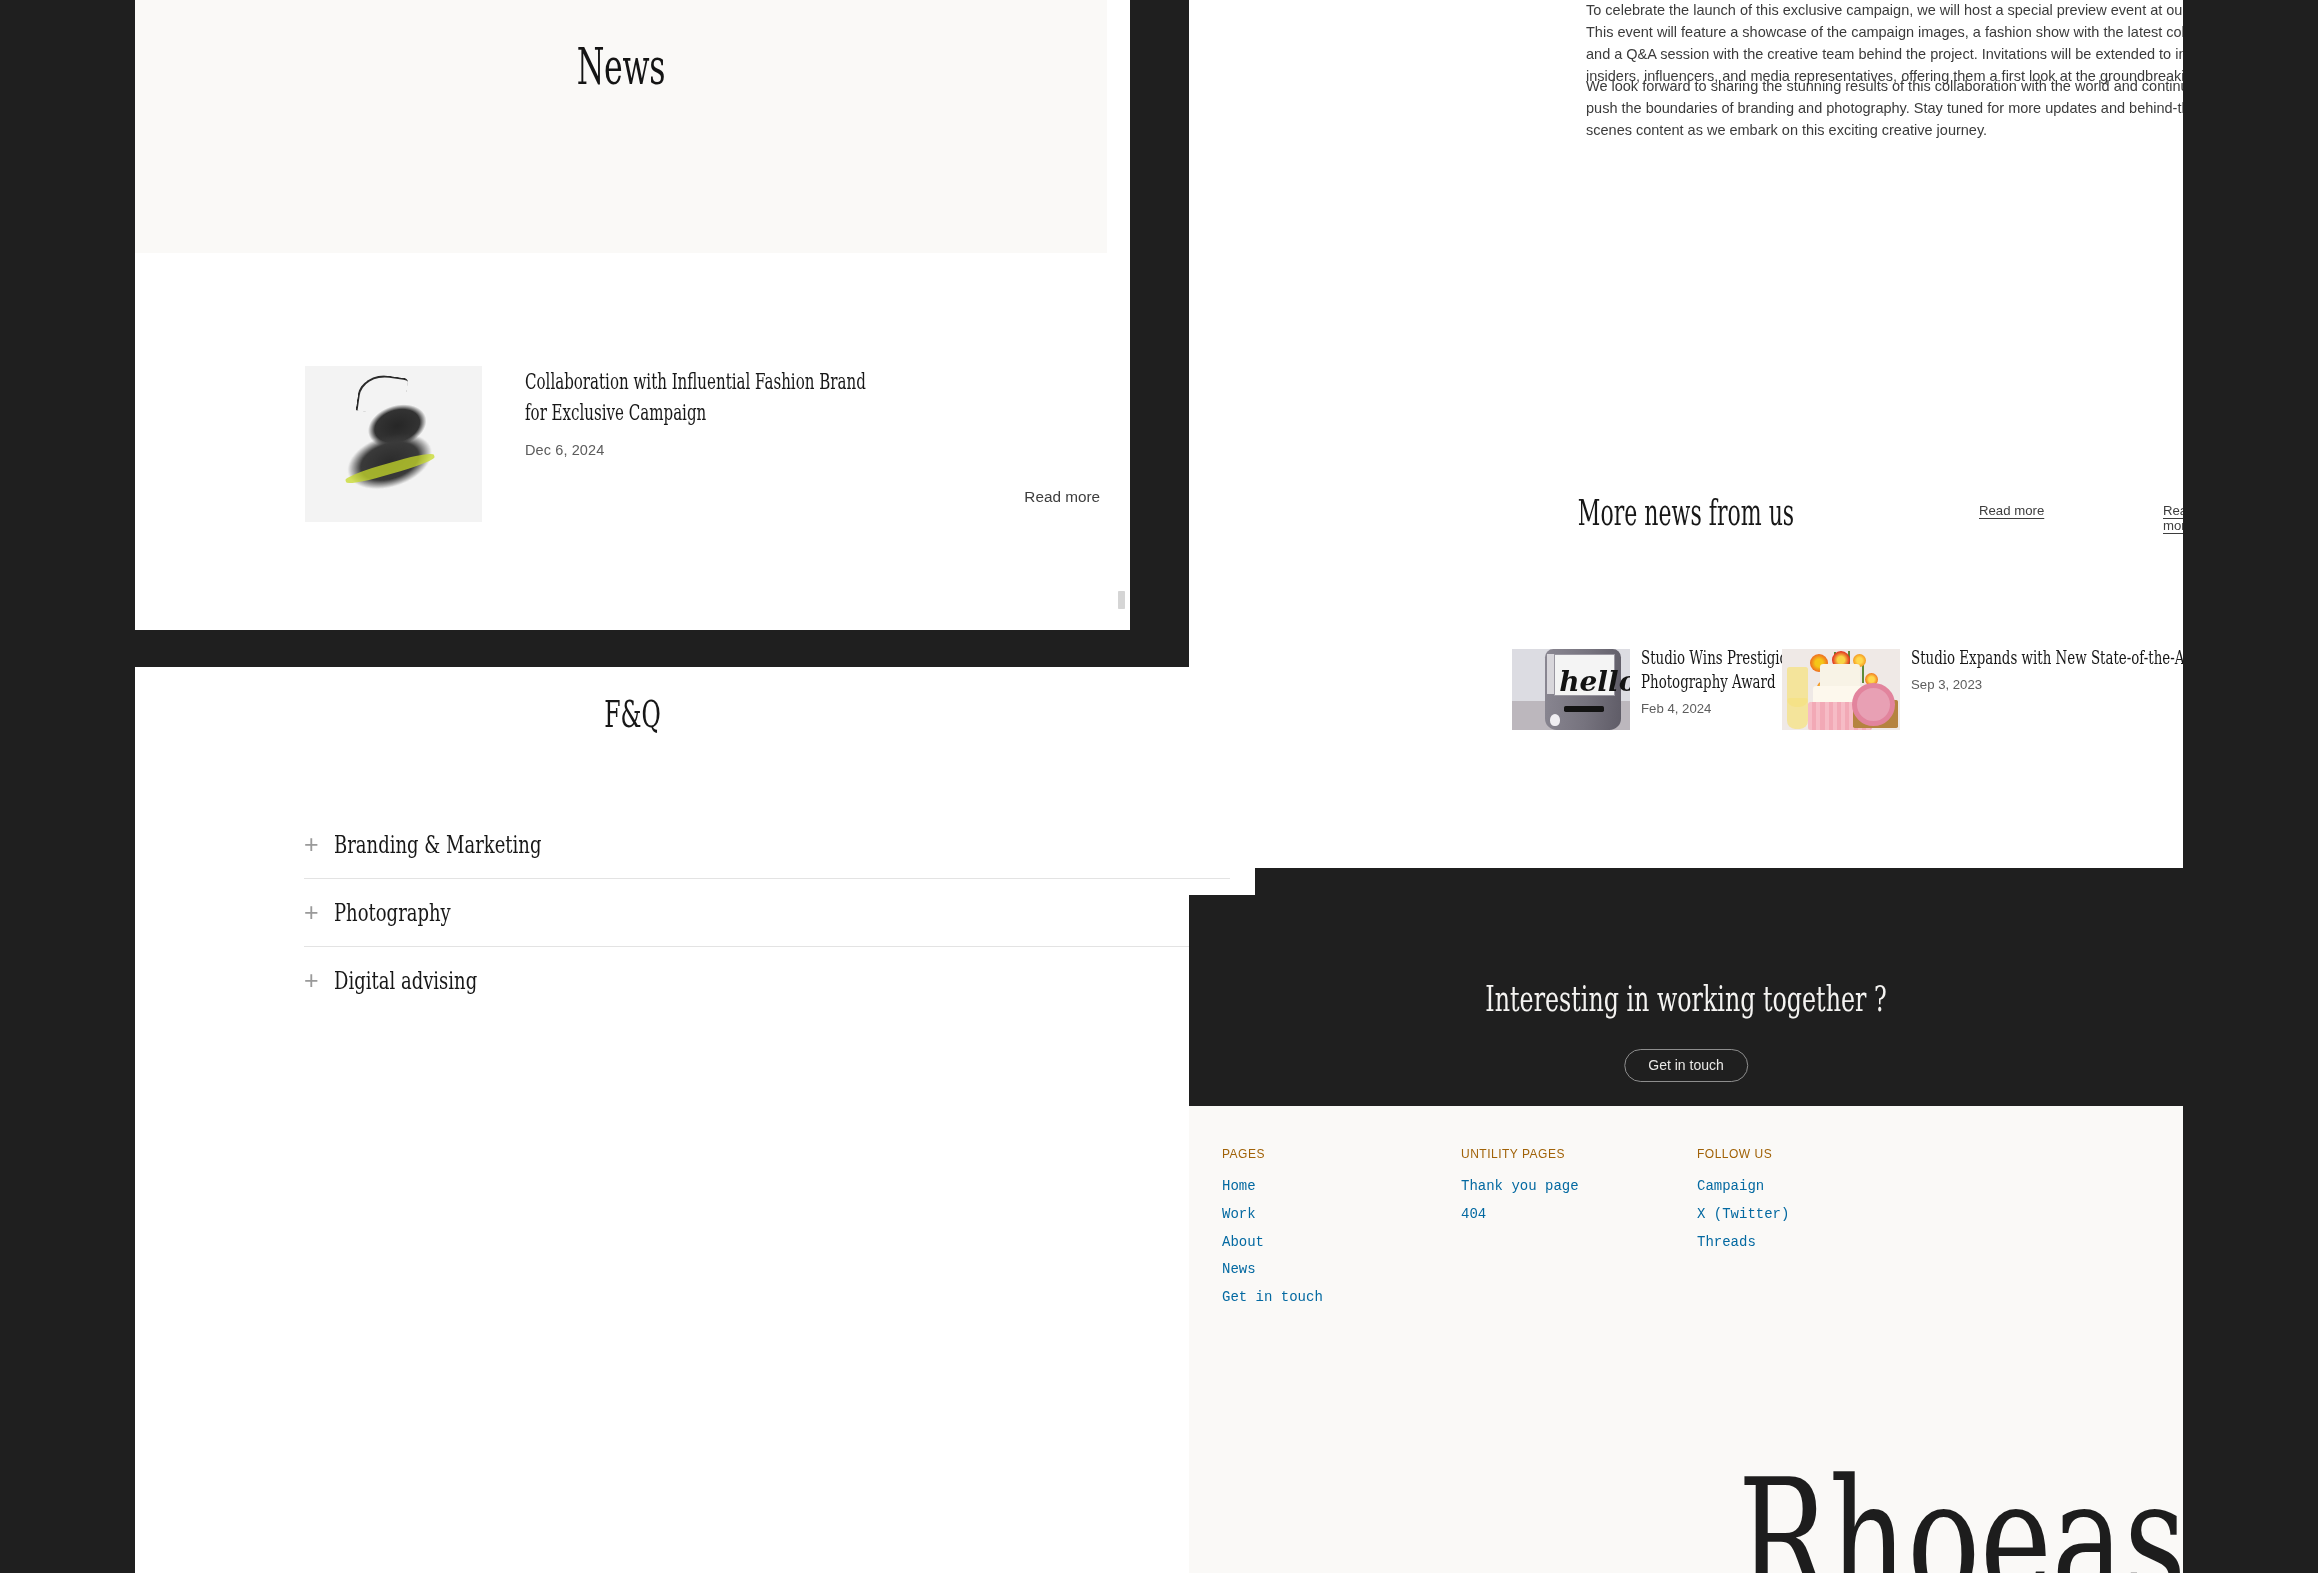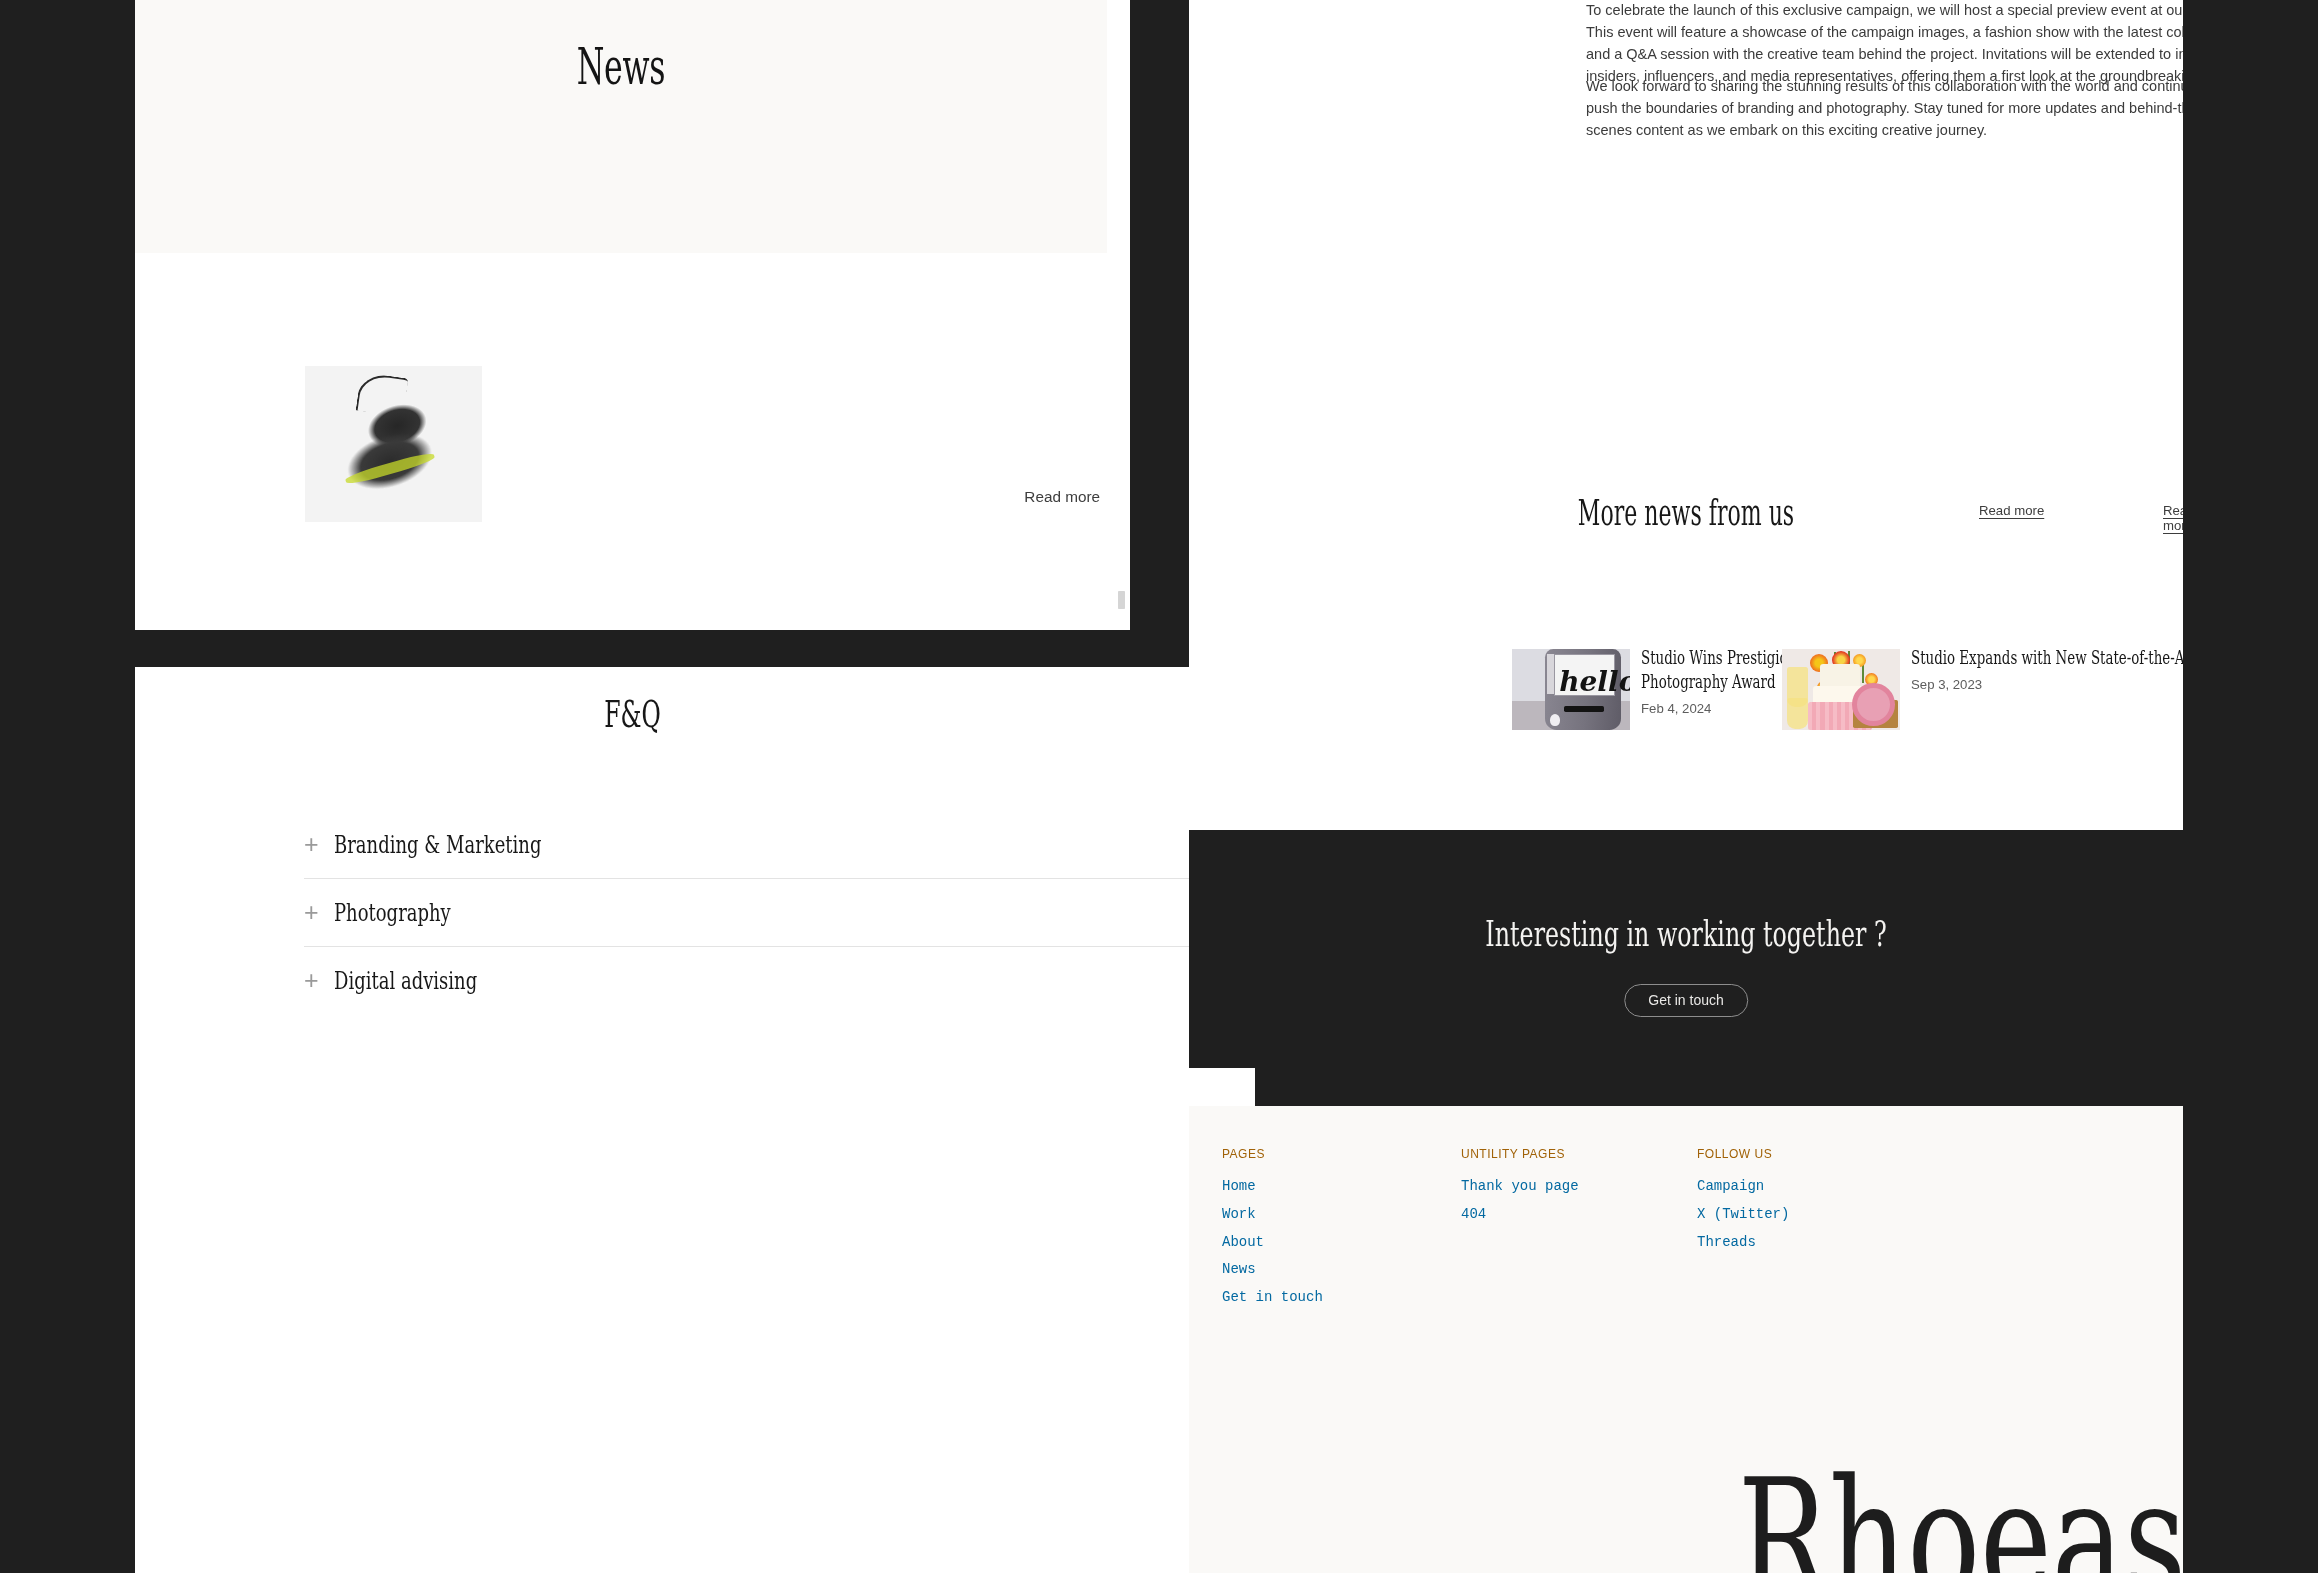--- a/index.html
+++ b/index.html
@@ -187,21 +187,21 @@
     font-size: 13.2px;
     color: #3d3d3d;
     text-decoration: underline;
     text-underline-offset: 2.5px;
   }
   #mn-readmore-1 { left: 790px; }
   #mn-readmore-2 { left: 974px; }
 
   
   #panel-cta {
-    left: 1189px; top: 830px; width: 994px; height: 238px;
+    left: 1189px; top: 895px; width: 994px; height: 238px;
     background: #1f1f1f;
   }
   #cta-title {
     position: absolute; left: 0; top: 83px; width: 994px;
     text-align: center;
     font-family: "DejaVu Serif", serif;
     font-size: 36px;
     color: #f4f3f1;
     transform: scaleX(0.66);
     transform-origin: center center;
@@ -327,20 +327,25 @@
 
     <div id="news-hero">
       <div id="news-hero-title">News</div>
     </div>
 
     <div id="news-card">
       <div id="news-card-img">
         <div class="sneaker"></div>
         <div class="sneaker-lace"></div>
         <div class="sneaker-sole"></div>
+      </div>
+      <div id="news-card-body">
+        <div class="card-title-lg">Collaboration with Influential Fashion Brand</div>
+        <div class="card-title-lg">for Exclusive Campaign</div>
+        <div class="card-date">Dec 6, 2024</div>
       </div>
       <div id="news-card-readmore">Read more</div>
     </div>
 
     <div id="news-scroll-thumb"></div>
   </div>
 
   <div class="panel" id="panel-faq">
 
     <div id="faq-title">F&amp;Q</div>

